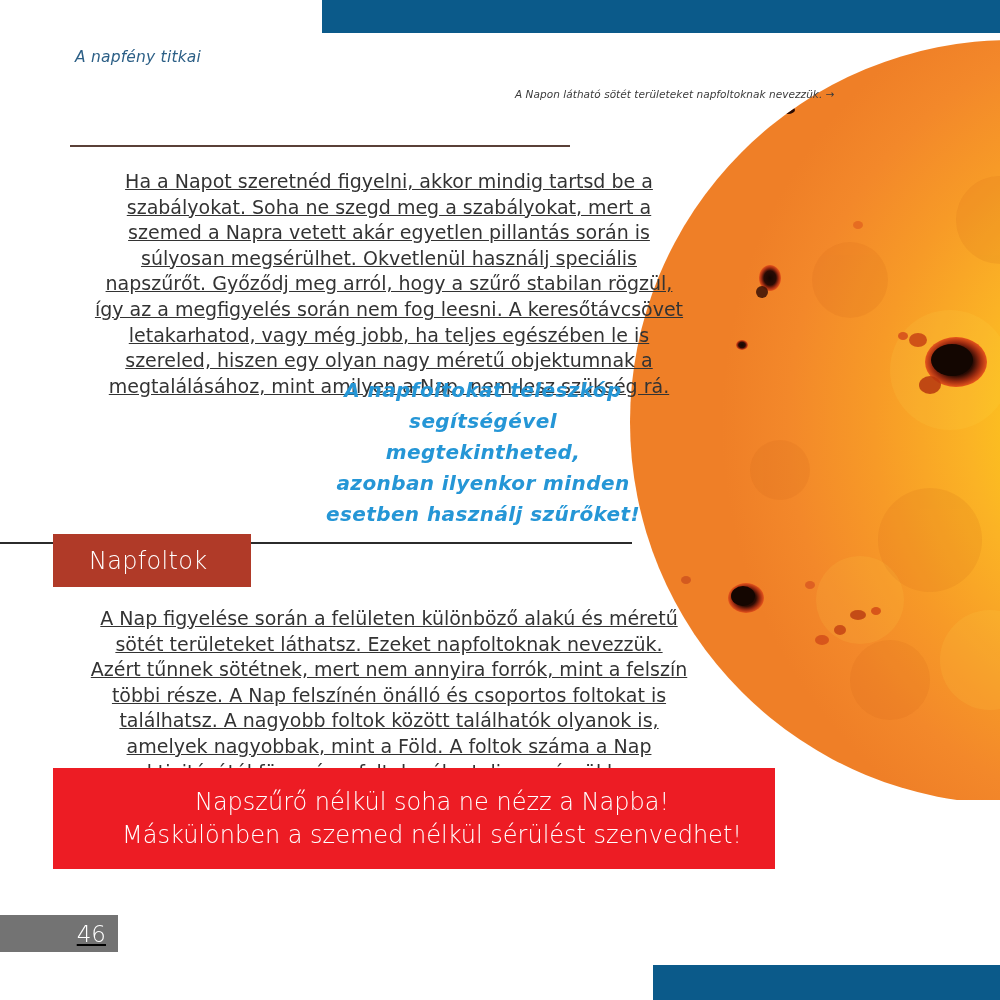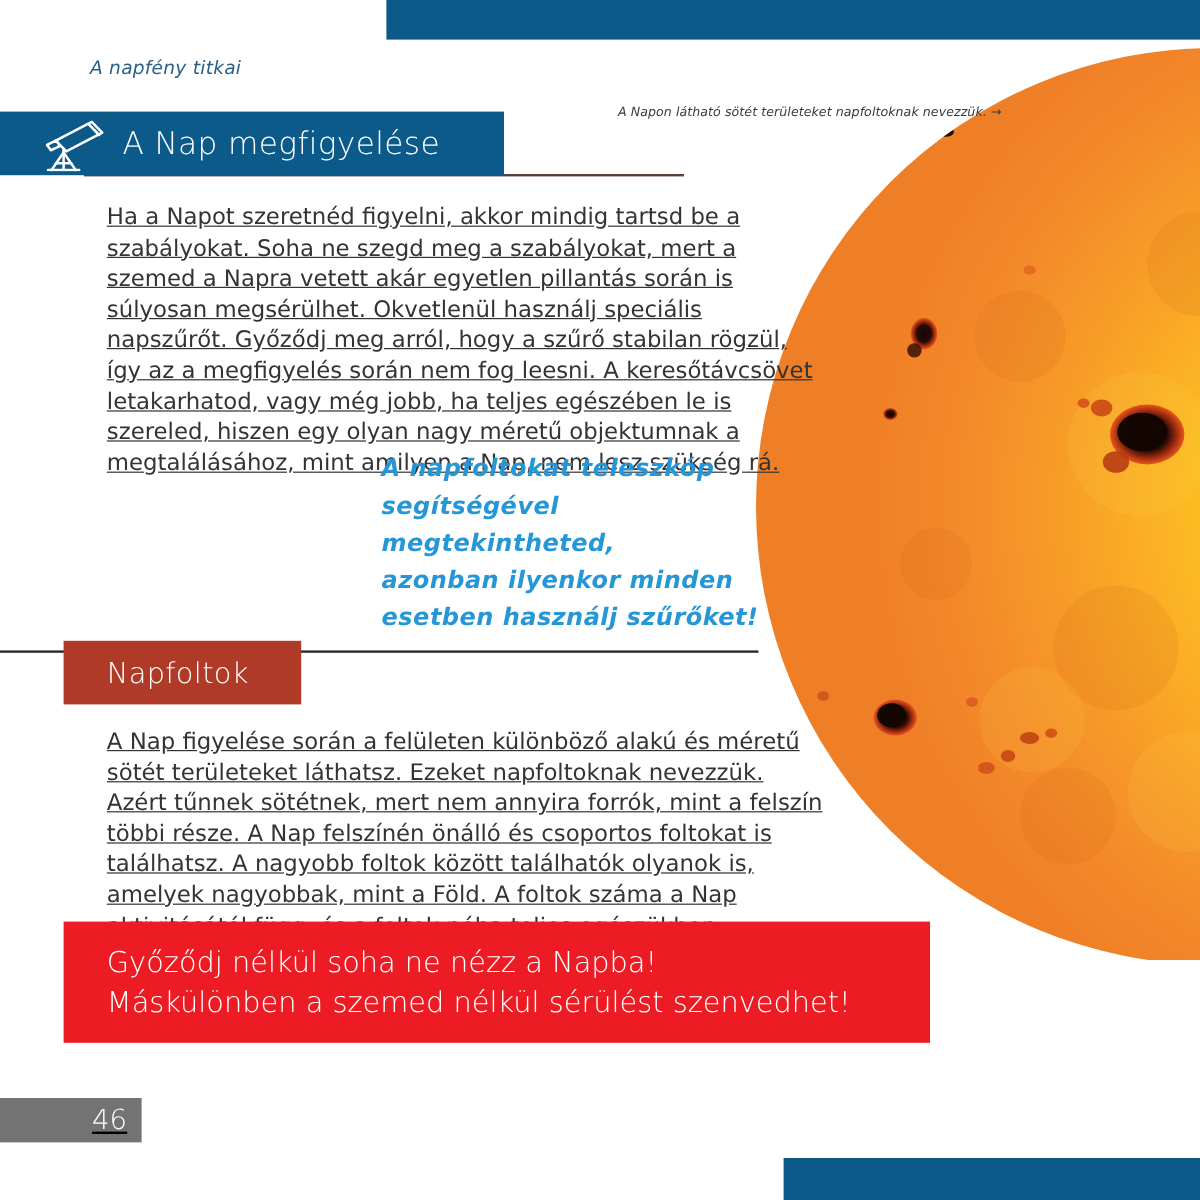--- a/index.html
+++ b/index.html
@@ -10,20 +10,21 @@
   }
   body {
     font-family: "Liberation Sans", sans-serif;
   }
   #page {
     position: relative;
     width: 1000px;
     height: 1000px;
     background: #ffffff;
     overflow: hidden;
+    text-align: center;
   }
 
   
   .bar-top {
     position: absolute;
     left: 322px;
     top: 0px;
     width: 678px;
     height: 33px;
     background: #0b5a8a;
@@ -296,57 +297,37 @@
       </g>
     </svg>
   </div>
 
   <div class="fig-caption">
     <span>A Napon látható sötét területeket napfoltoknak nevezzük.</span>
     <span>→</span>
   </div>
 
   <div class="title-rule"></div>
-  <div class="title-bar">
-    <svg class="telescope-icon" viewBox="0 0 62 46" fill="none" stroke="#ffffff" stroke-width="2.1" stroke-linecap="round" stroke-linejoin="round">
-
-      <path d="M16.5 20.2 L46.5 4.6 L55.2 13.6 L25.2 29.2 Z"></path>
-
-      <path d="M44.2 6.8 L52.6 15.5"></path>
-
-      <path d="M16.8 20.0 L9.2 23.8 L12.4 28.2 L20.2 24.6 Z"></path>
-
-      <path d="M23.0 27.0 L23.0 44.6"></path>
-
-      <path d="M23.0 30.0 L13.0 44.6"></path>
-      <path d="M23.0 30.0 L33.0 44.6"></path>
-
-      <path d="M16.6 39.0 L29.4 39.0"></path>
-
-      <path d="M10.0 44.6 L36.0 44.6"></path>
-    </svg>
-    <div class="title-text">A Nap megfigyelése</div>
-  </div>
 
   <div class="body-text" id="para-intro">Ha a Napot szeretnéd figyelni, akkor mindig tartsd be a szabályokat. Soha ne szegd meg a szabályokat, mert a szemed a Napra vetett akár egyetlen pillantás során is súlyosan megsérülhet. Okvetlenül használj speciális napszűrőt. Győződj meg arról, hogy a szűrő stabilan rögzül, így az a megfigyelés során nem fog leesni. A keresőtávcsövet letakarhatod, vagy még jobb, ha teljes egészében le is szereled, hiszen egy olyan nagy méretű objektumnak a megtalálásához, mint amilyen a Nap, nem lesz szükség rá.</div>
 
   <div class="handwriting">A napfoltokat teleszkóp
 segítségével megtekintheted,
 azonban ilyenkor minden
 esetben használj szűrőket!</div>
 
   <div class="subhead-rule"></div>
   <div class="subhead-box">
     <div class="subhead-text">Napfoltok</div>
   </div>
 
   <div class="body-text" id="para-spots">A Nap figyelése során a felületen különböző alakú és méretű sötét területeket láthatsz. Ezeket napfoltoknak nevezzük. Azért tűnnek sötétnek, mert nem annyira forrók, mint a felszín többi része. A Nap felszínén önálló és csoportos foltokat is találhatsz. A nagyobb foltok között találhatók olyanok is, amelyek nagyobbak, mint a Föld. A foltok száma a Nap aktivitásától függ, és a foltok néha teljes egészükben eltűnnek. Ez a jelenség 11 évente történik, és egy-egy ilyen 11-éves időtartamot egy napciklusnak nevezünk.</div>
 
   <div class="warning-box">
-    <div class="warning-line">Győződj nélkül soha ne nézz a Napba!</div>
+    <div class="warning-line">Napszűrő nélkül soha ne nézz a Napba!</div>
     <div class="warning-line">Máskülönben a szemed nélkül sérülést szenvedhet!</div>
   </div>
 
   <div class="folio-box">
     <div class="folio-num">46</div>
   </div>
 
 </div>
 
 </body></html>

